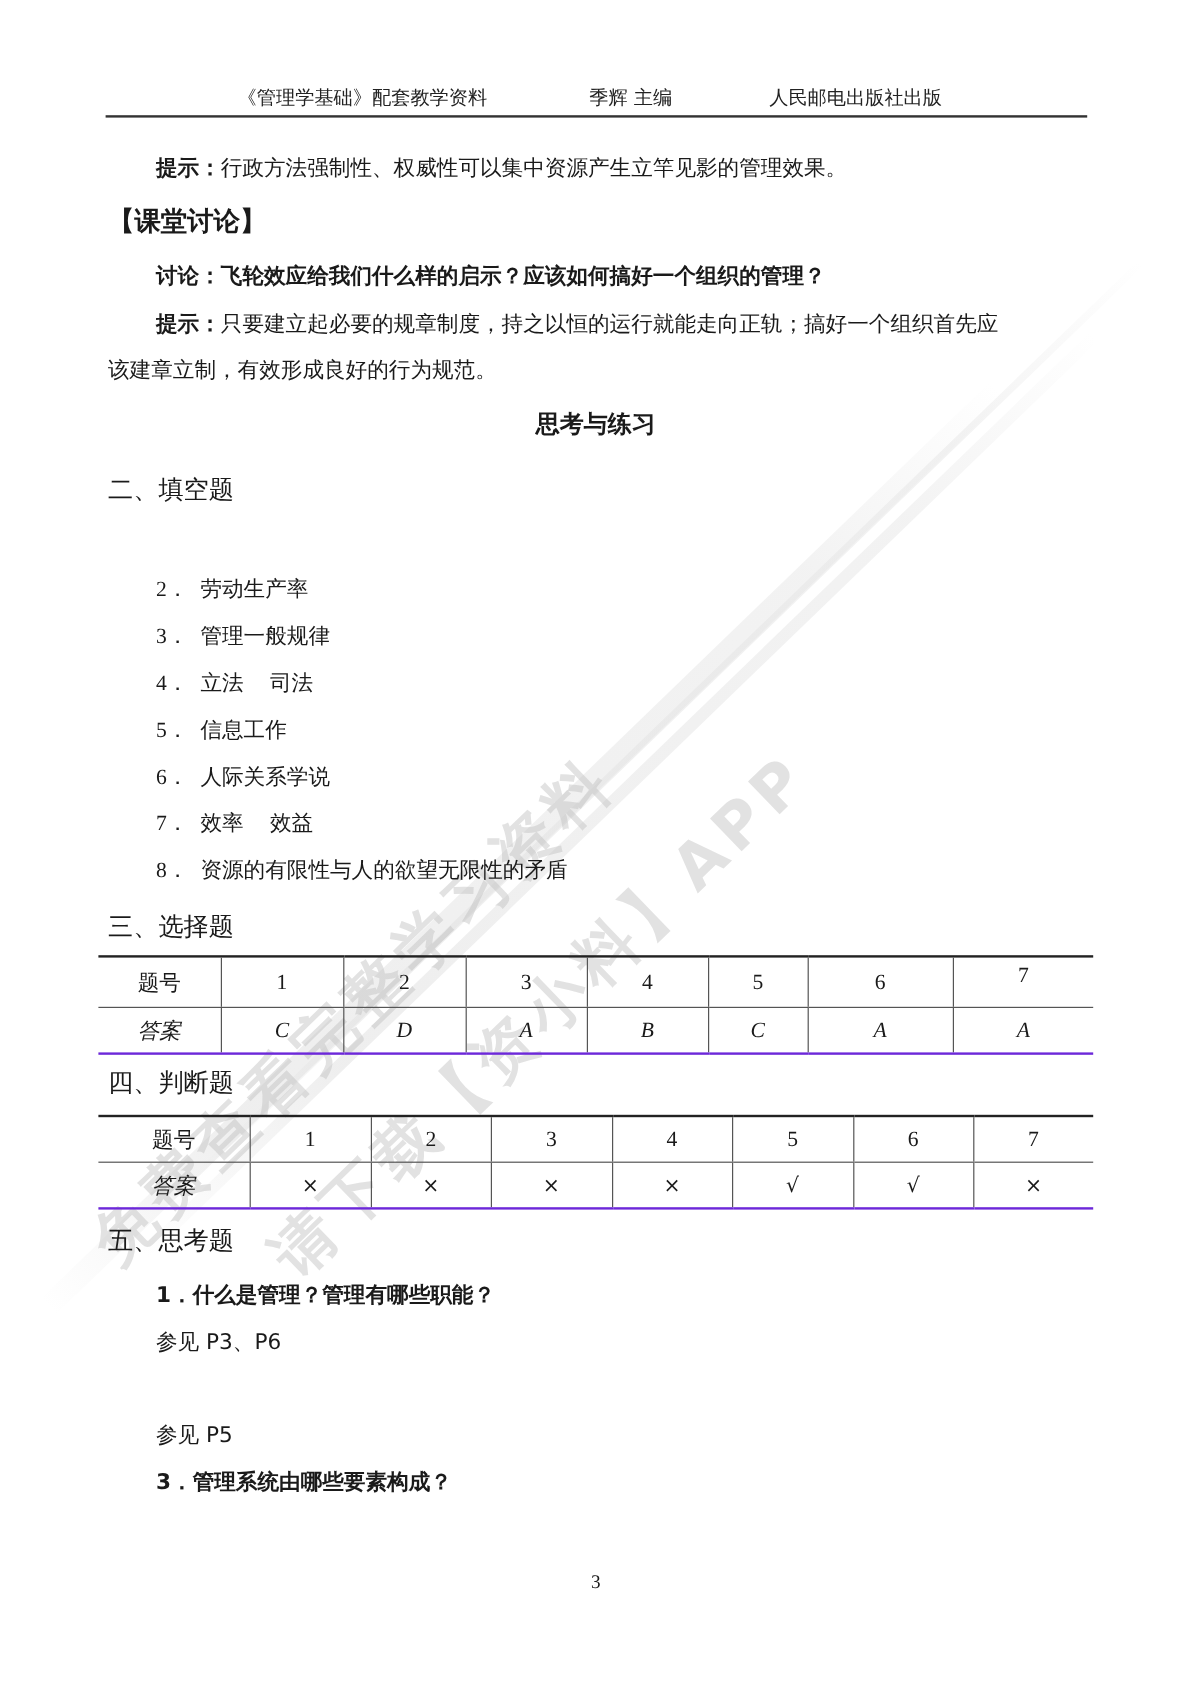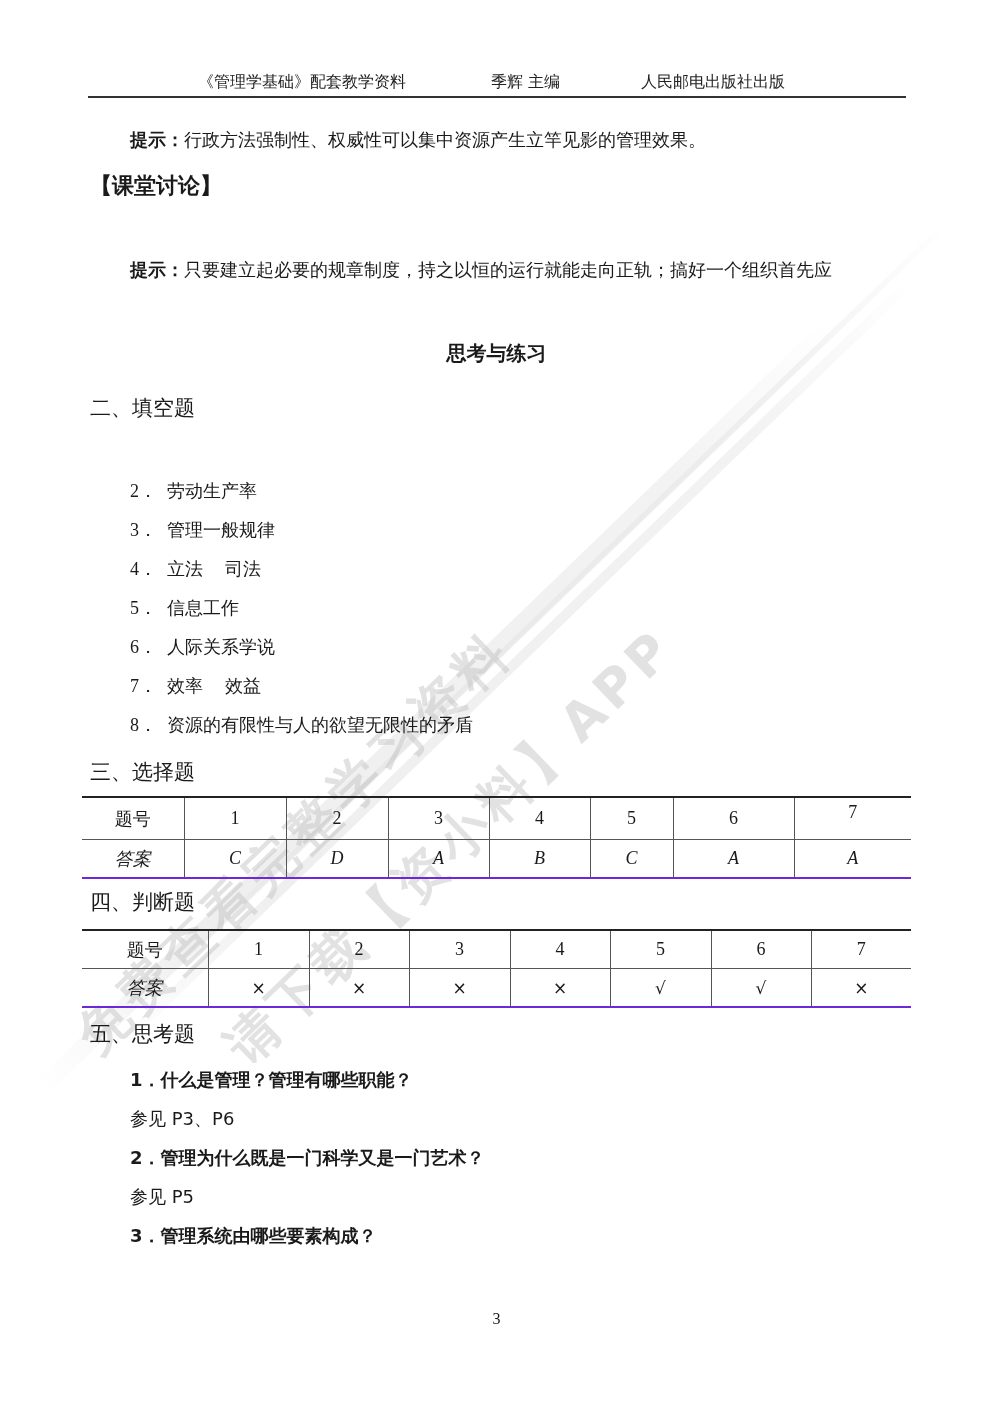--- a/index.html
+++ b/index.html
@@ -152,24 +152,28 @@
       <span class="h-editor">季辉  主编</span>
       <span class="h-publisher">人民邮电出版社出版</span>
     </div>
 
     <div class="p" style="left:130px; top:128px;">
       <span class="lbl">提示：</span><span>行政方法强制性、权威性可以集中资源产生立竿见影的管理效果。</span>
     </div>
 
     <div class="sec-heading bold" style="left:90px; top:172px; font-size:22px;">【课堂讨论】</div>
 
+    <div class="p bold" style="left:130px; top:219px;">
+      <span>讨论：</span><span>飞轮效应给我们什么样的启示？应该如何搞好一个组织的管理？</span>
+    </div>
 
     <div class="p" style="left:130px; top:258px;">
       <span class="lbl">提示：</span><span>只要建立起必要的规章制度，持之以恒的运行就能走向正轨；搞好一个组织首先应</span>
     </div>
+    <div class="p" style="left:90px; top:297px;">该建章立制，有效形成良好的行为规范。</div>
 
     <div class="center-title">思考与练习</div>
 
     <div class="sec-heading" style="left:90px; top:394px;">二、填空题</div>
 
     <div class="item" style="top:479px;">
       <span class="num">2．</span><span>劳动生产率</span>
     </div>
     <div class="item" style="top:518px;">
       <span class="num">3．</span><span>管理一般规律</span>
@@ -261,20 +265,19 @@
         <td class="mark">√</td>
         <td class="mark">×</td>
       </tr>
     </tbody>
       </table>
 
     <div class="sec-heading" style="left:90px; top:1020px;">五、思考题</div>
 
     <div class="p bold" style="left:130px; top:1068px;">1．什么是管理？管理有哪些职能？</div>
     <div class="p" style="left:130px; top:1107px;">参见 P3、P6</div>
-    <div class="p bold" style="left:130px; top:1146px;">2．管理为什么既是一门科学又是一门艺术？</div>
     <div class="p" style="left:130px; top:1185px;">参见 P5</div>
     <div class="p bold" style="left:130px; top:1224px;">3．管理系统由哪些要素构成？</div>
 
     <div class="pagenum">3</div>
 
   </div>
 </div>
 
 </body></html>

